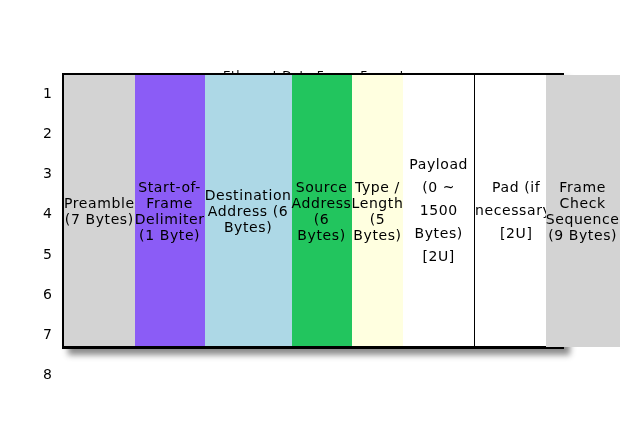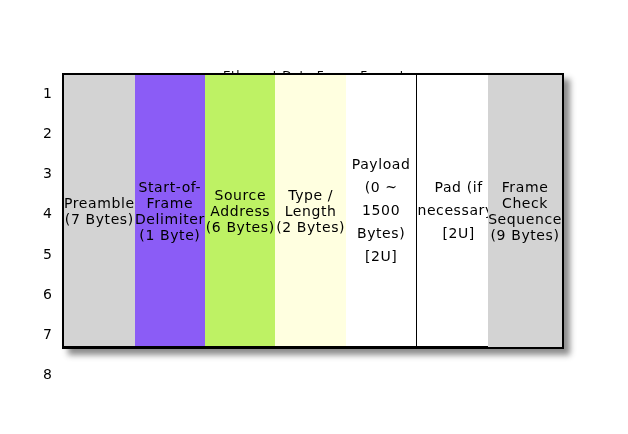--- a/index.html
+++ b/index.html
@@ -119,27 +119,30 @@
   <div class="frame">
 
     <div class="row" style="background-color: rgb(211, 211, 211);">
       <span>Preamble (7 Bytes)</span>
     </div>
 
     <div class="row" style="background-color: #8b5cf6;">
       <span>Start-of-Frame Delimiter (1 Byte)</span>
     </div>
 
+    <div class="row" style="background-color: rgb(173, 216, 230);">
+      <span>Destination Address (6 Bytes)</span>
+    </div>
 
-    <div class="row" style="background-color: #bef264;">
+    <div class="row" style="background-color: #22c55e;">
       <span>Source Address (6 Bytes)</span>
     </div>
 
     <div class="row" style="background-color: rgb(255, 255, 224);">
-      <span>Type / Length (2 Bytes)</span>
+      <span>Type / Length (5 Bytes)</span>
     </div>
 
     <div class="row double" style="background-color: rgb(255, 255, 255);">
       <div class="cell left">
         <div>Payload (0 ~ 1500 Bytes)</div>
         <div>[2U]</div>
       </div>
       <div class="cell">
         <div>Pad (if necessary)</div>
         <div>[2U]</div>

